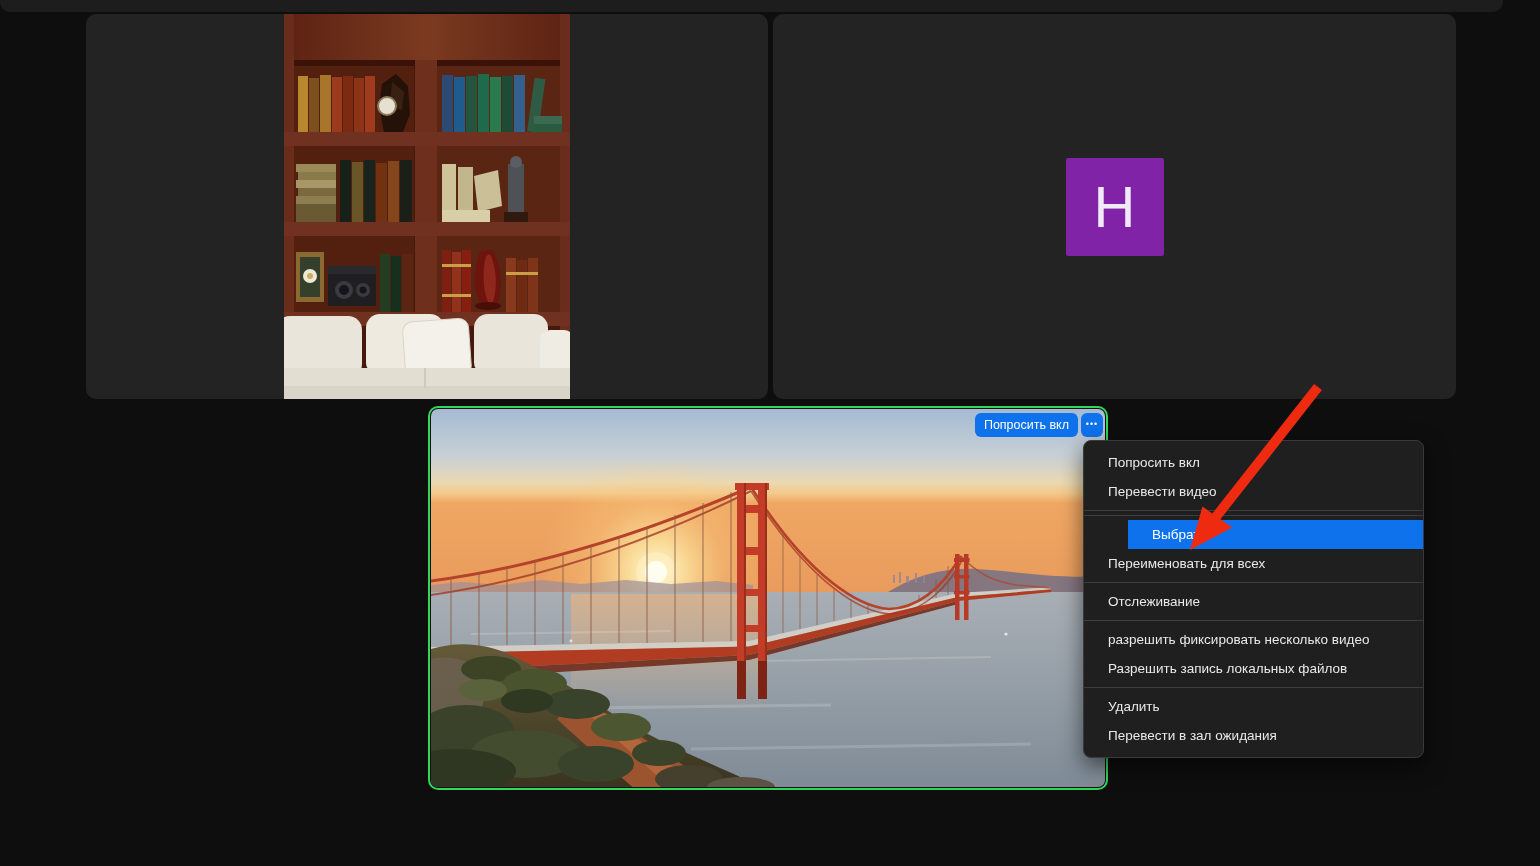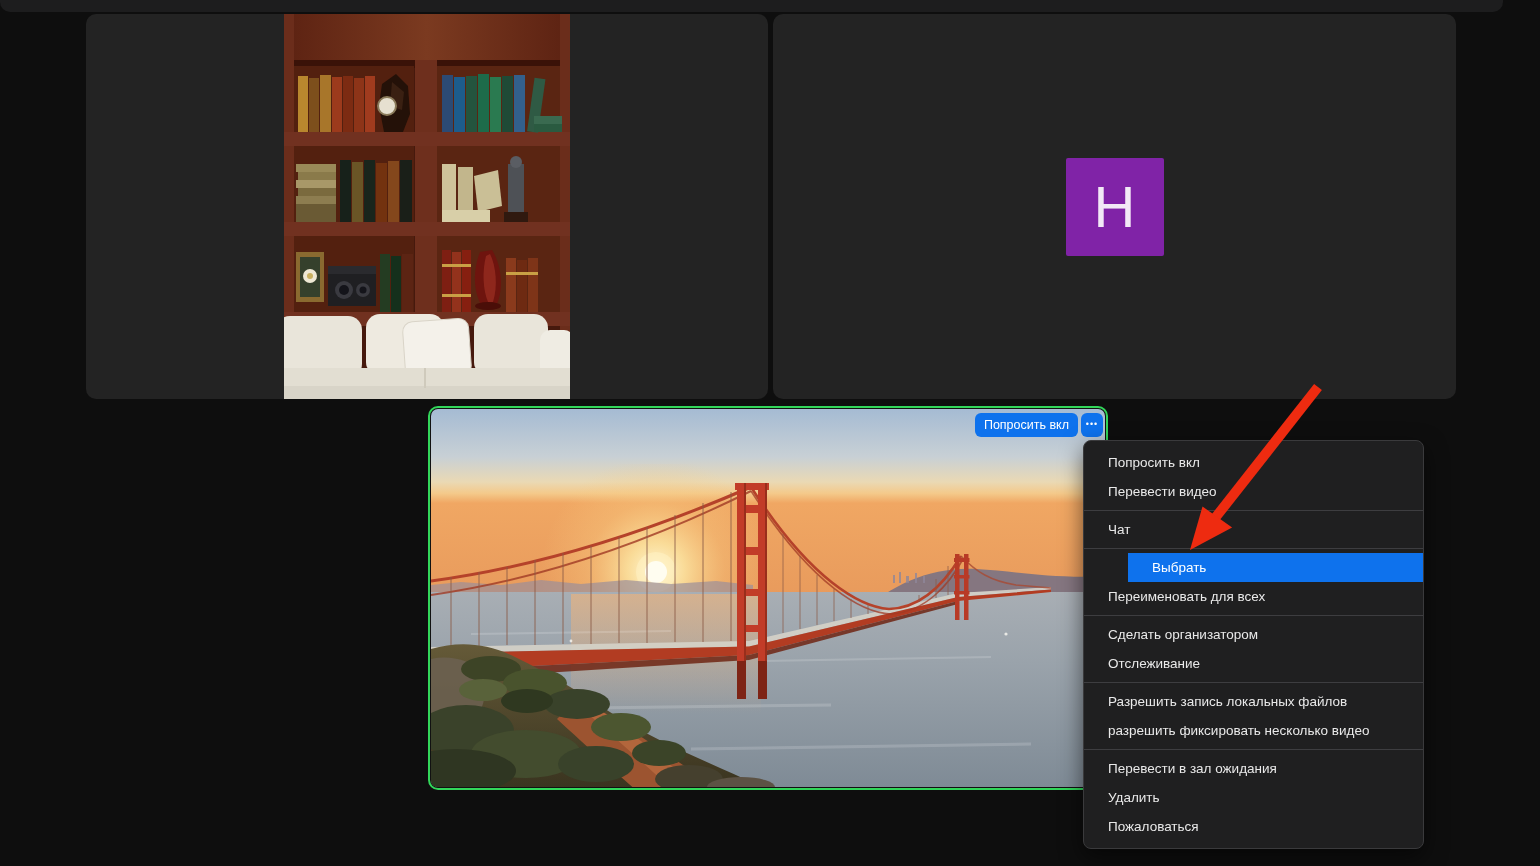--- a/index.html
+++ b/index.html
@@ -341,34 +341,31 @@
       <div class="more-btn">
         <span class="dots">•••</span>
       </div>
     </div>
   </div>
 
   <div class="menu">
     <div class="menu-item">Попросить вкл</div>
     <div class="menu-item">Перевести видео</div>
     <div class="menu-divider"></div>
-    <div class="menu-item">Чат</div>
     <div class="menu-divider"></div>
     <div class="menu-item highlight">Выбрать</div>
     <div class="menu-item">Переименовать для всех</div>
     <div class="menu-divider"></div>
-    <div class="menu-item">Сделать организатором</div>
     <div class="menu-item">Отслеживание</div>
     <div class="menu-divider"></div>
+    <div class="menu-item">разрешить фиксировать несколько видео</div>
     <div class="menu-item">Разрешить запись локальных файлов</div>
-    <div class="menu-item">разрешить фиксировать несколько видео</div>
-    <div class="menu-divider"></div>
+    <div class="menu-divider"></div>
+    <div class="menu-item">Удалить</div>
     <div class="menu-item">Перевести в зал ожидания</div>
-    <div class="menu-item">Удалить</div>
-    <div class="menu-item">Пожаловаться</div>
   </div>
 
   <svg class="annotation-arrow" viewBox="0 0 1540 866">
     <polygon points="1314.1,383.9 1321.9,390.1 1219.8,520.1 1212.0,513.9" fill="#ee2b10"></polygon>
     <polygon points="1190,550 1202.5,506.5 1232.1,527.5" fill="#ee2b10"></polygon>
   </svg>
 
 </div>
 
 </body></html>

